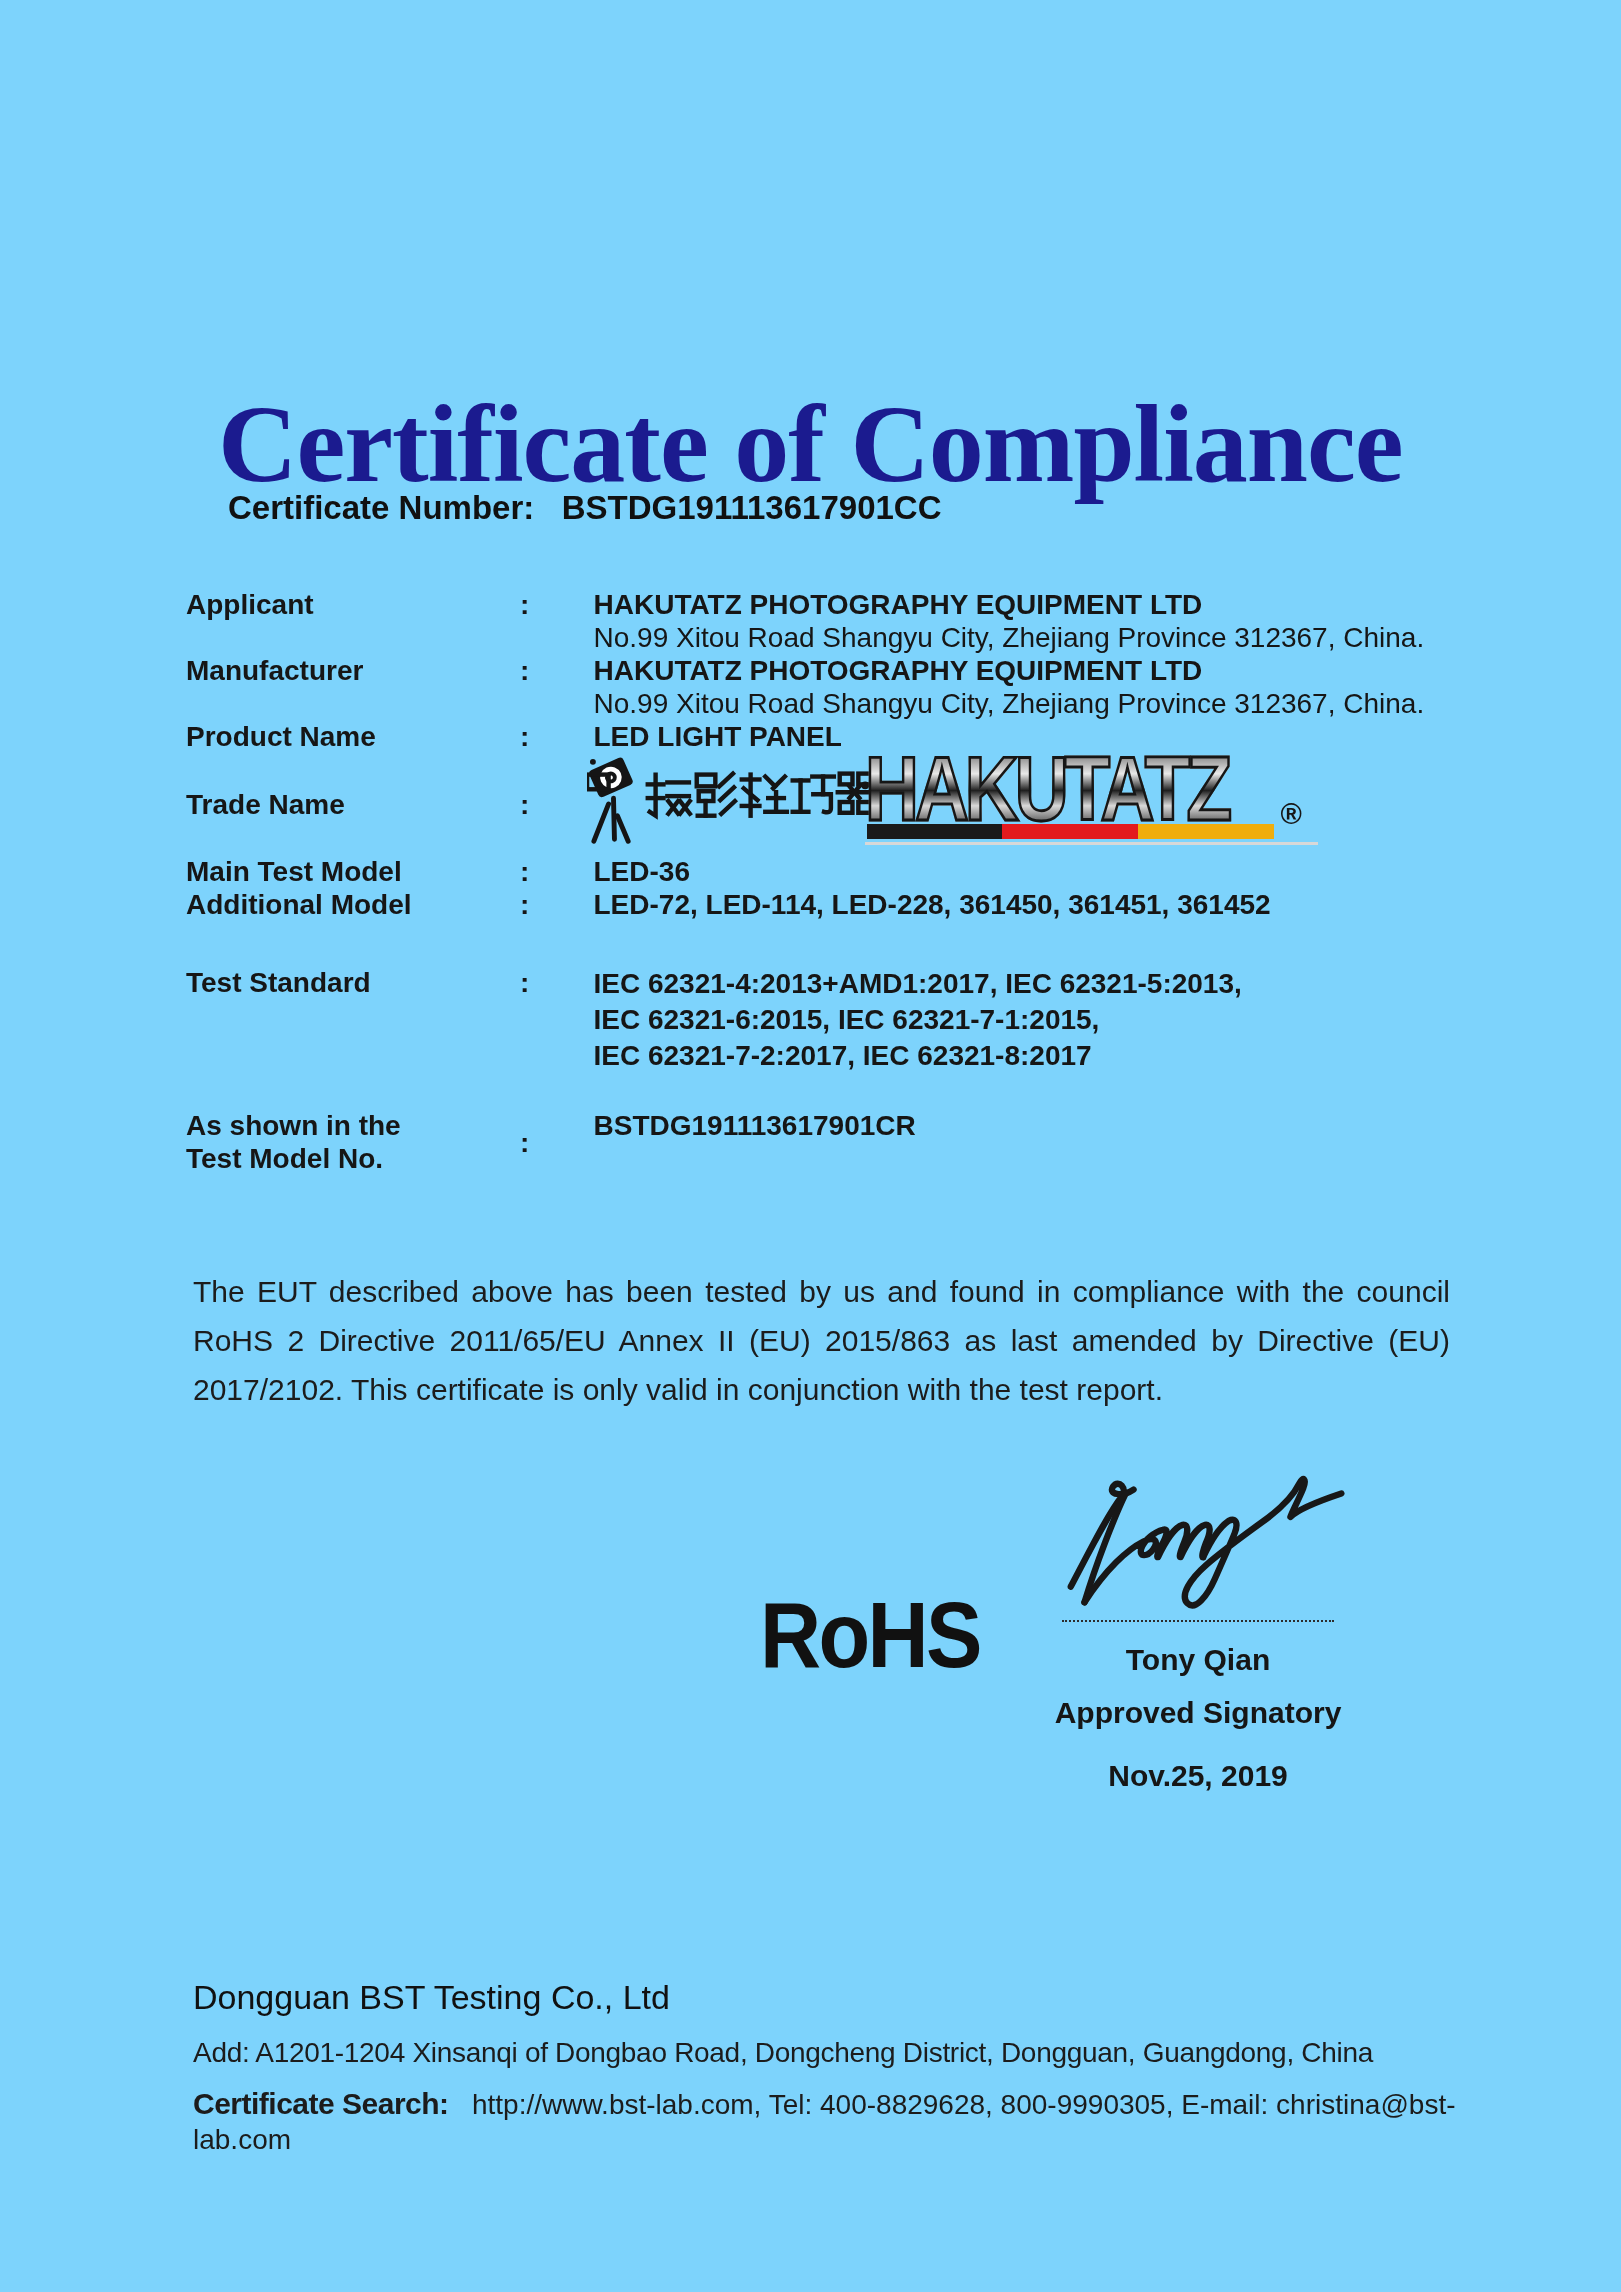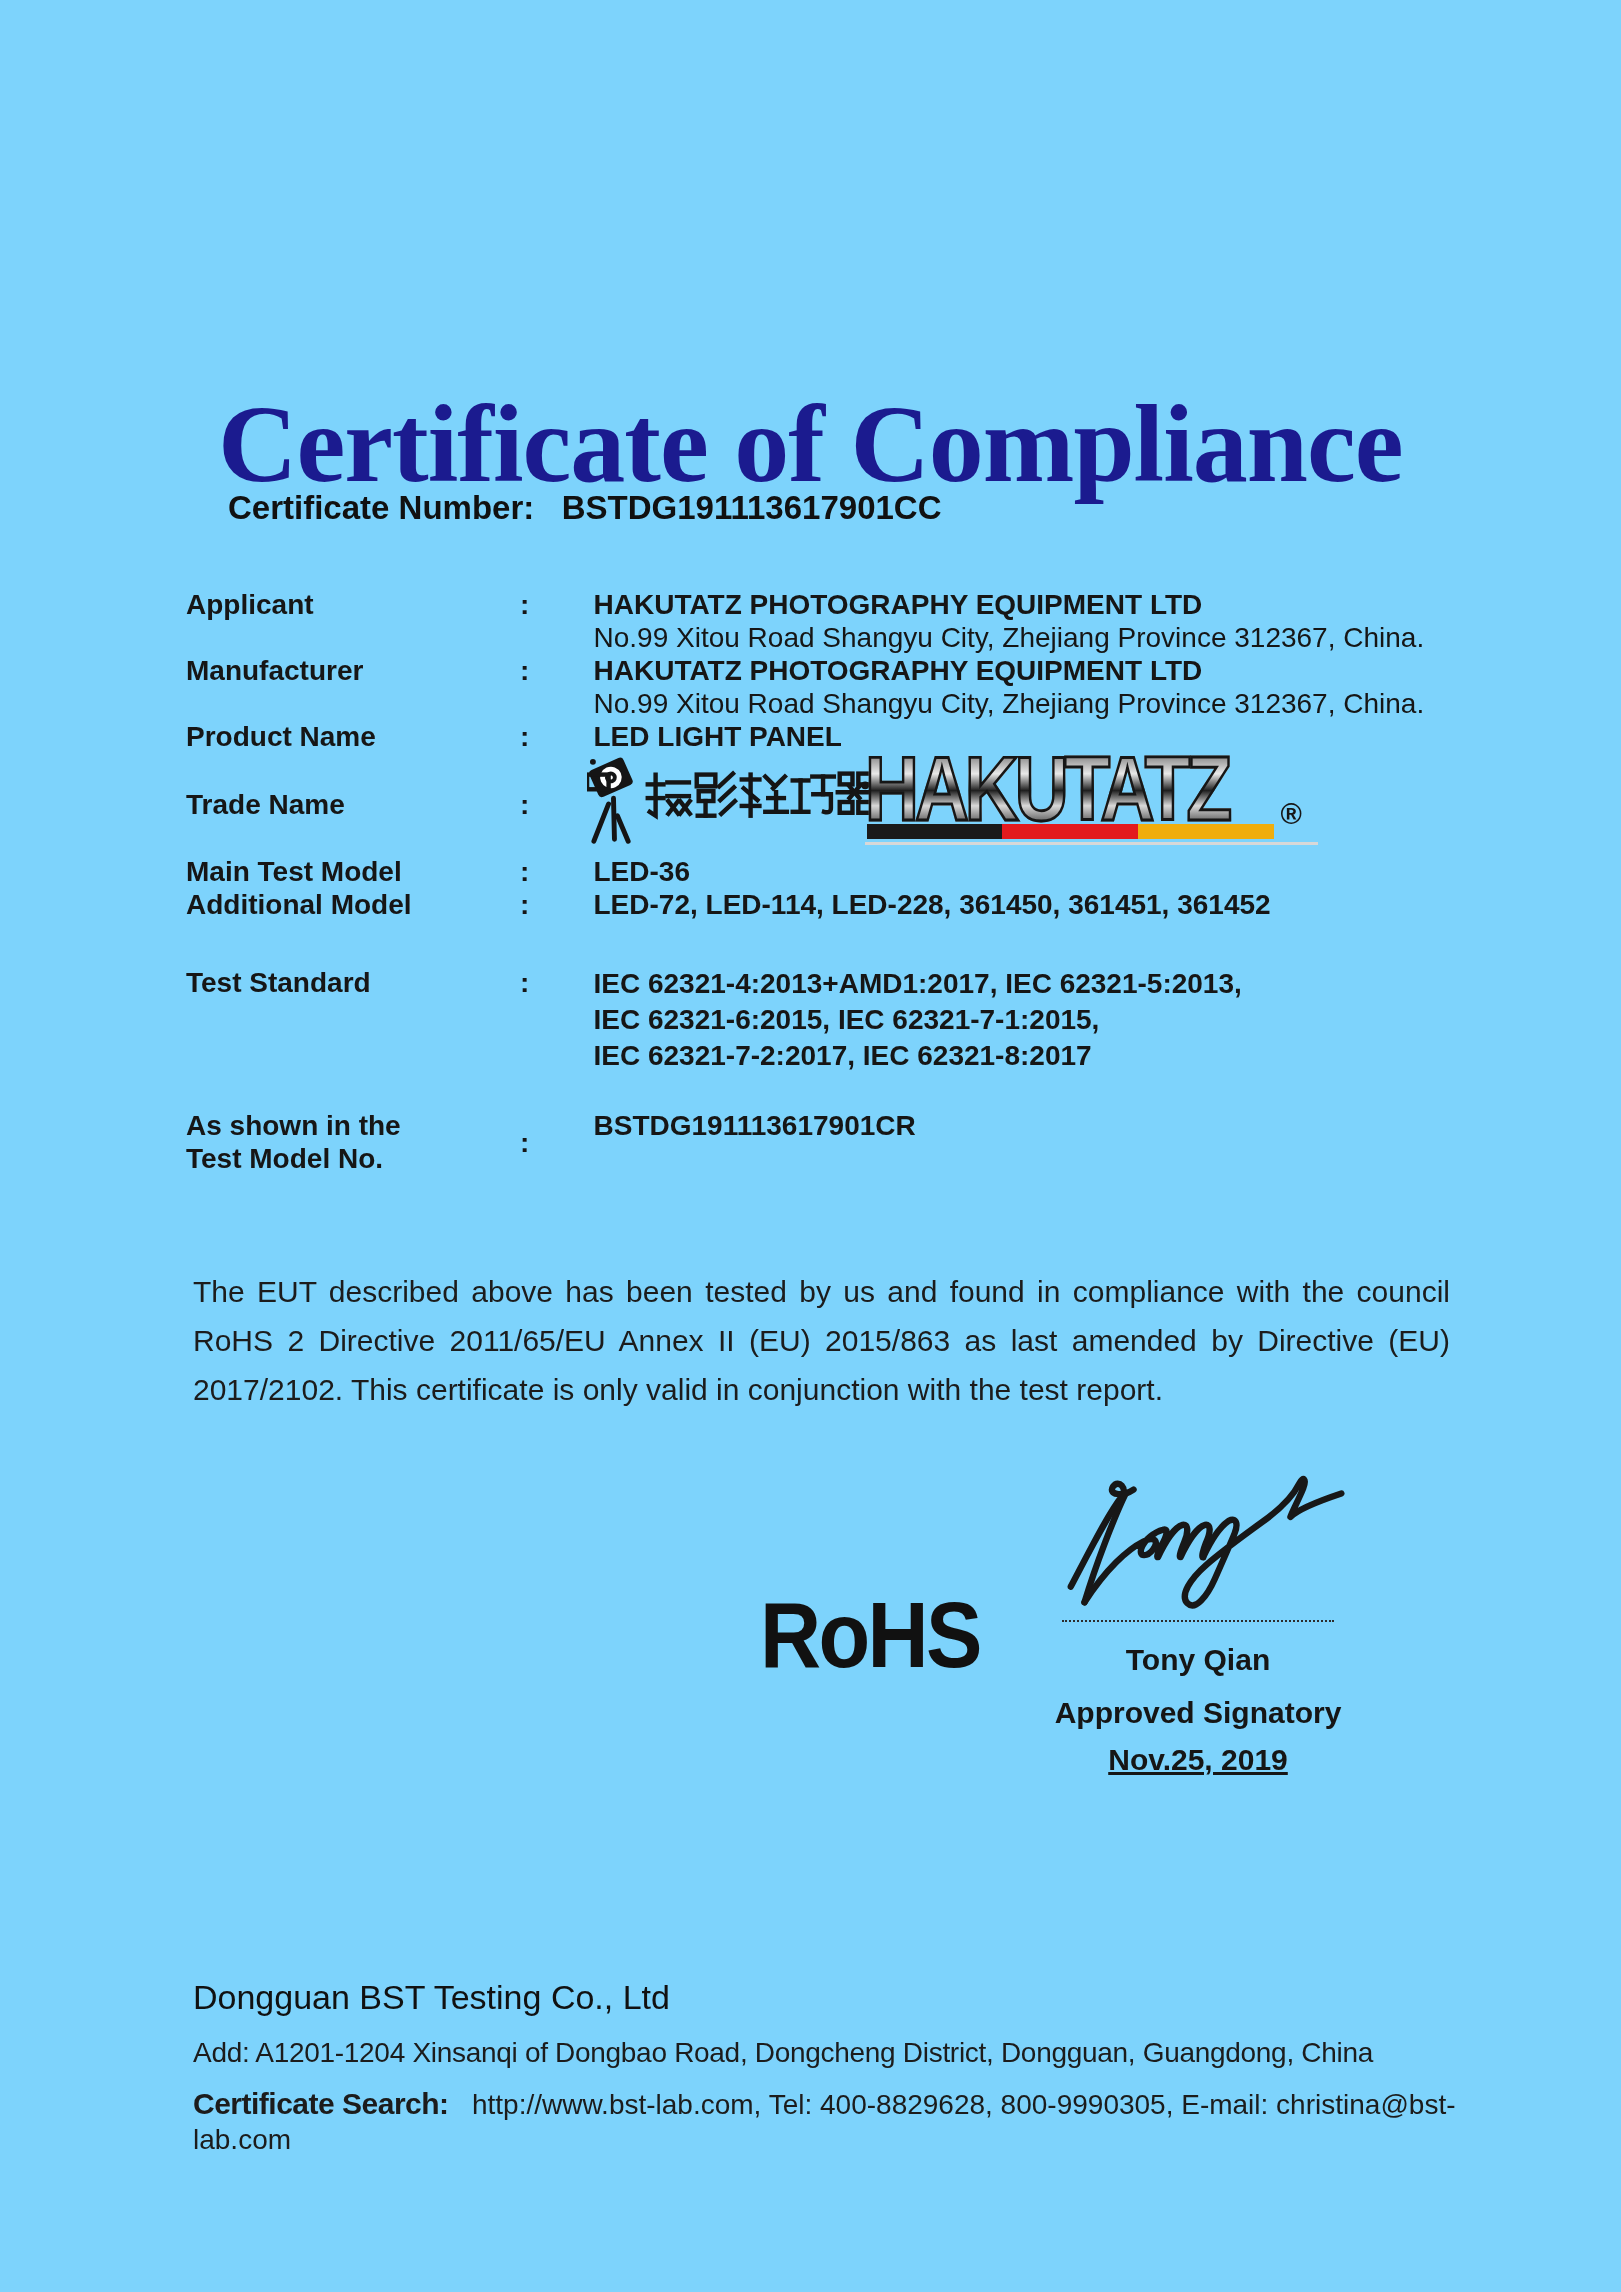--- a/index.html
+++ b/index.html
@@ -80,21 +80,21 @@
   .rohs-mark{
     position:absolute;left:760px;top:124px;
     font-size:92px;font-weight:bold;line-height:92px;letter-spacing:-2.9px;color:#111;
     transform:scaleX(0.92);transform-origin:left top;white-space:nowrap;
   }
   .sig-img{position:absolute;left:1057px;top:2px;}
   .sig-col{position:absolute;left:1051px;top:155px;width:294px;text-align:center;}
   .dotline{width:272px;margin:0 auto;border-bottom:2.9px dotted #2c2c2c;height:0;}
   .sig-name{margin-top:21px;font-size:30px;font-weight:bold;color:#161616;}
   .sig-role{margin-top:18.6px;font-size:30px;font-weight:bold;color:#161616;}
-  .sig-date{margin-top:13px;font-size:30px;font-weight:bold;color:#161616;text-decoration:underline;}
+  .sig-date{margin-top:29px;font-size:30px;font-weight:bold;color:#161616;}
 
   
   .footer{position:absolute;left:193px;top:1976px;width:1304px;}
   .lab-name{font-size:34px;font-weight:normal;line-height:43px;color:#111;}
   .lab-addr{margin-top:15.7px;font-size:28px;line-height:35px;letter-spacing:-0.3px;color:#1c1c1c;}
   .lab-search{margin-top:16.7px;font-size:28px;line-height:35px;color:#1c1c1c;}
   .lab-search .slabel{font-weight:bold;font-size:30px;letter-spacing:-0.5px;}
 </style>
 </head>
 <body>

